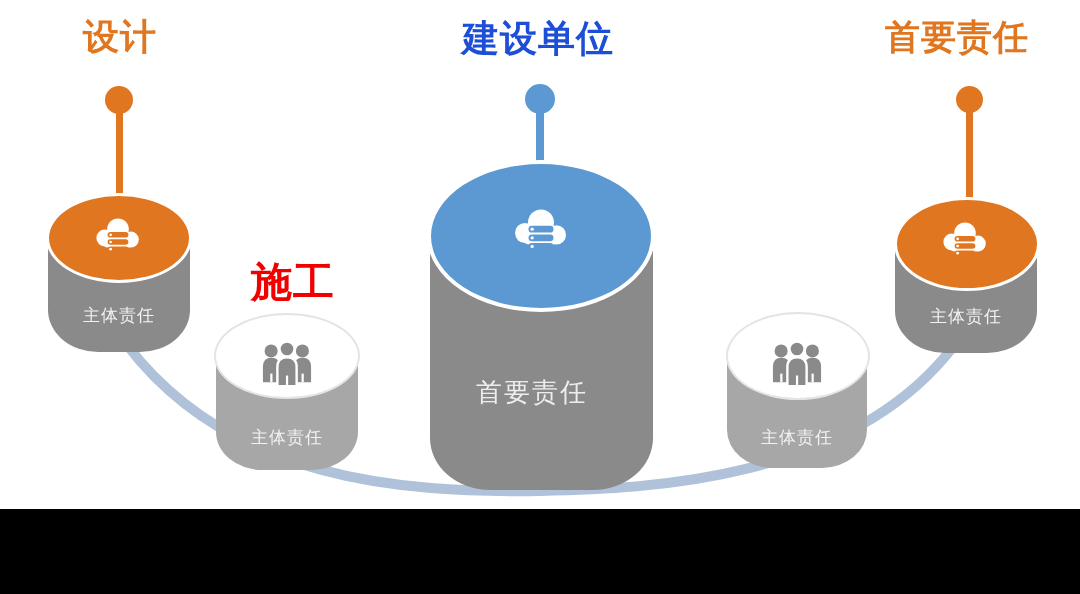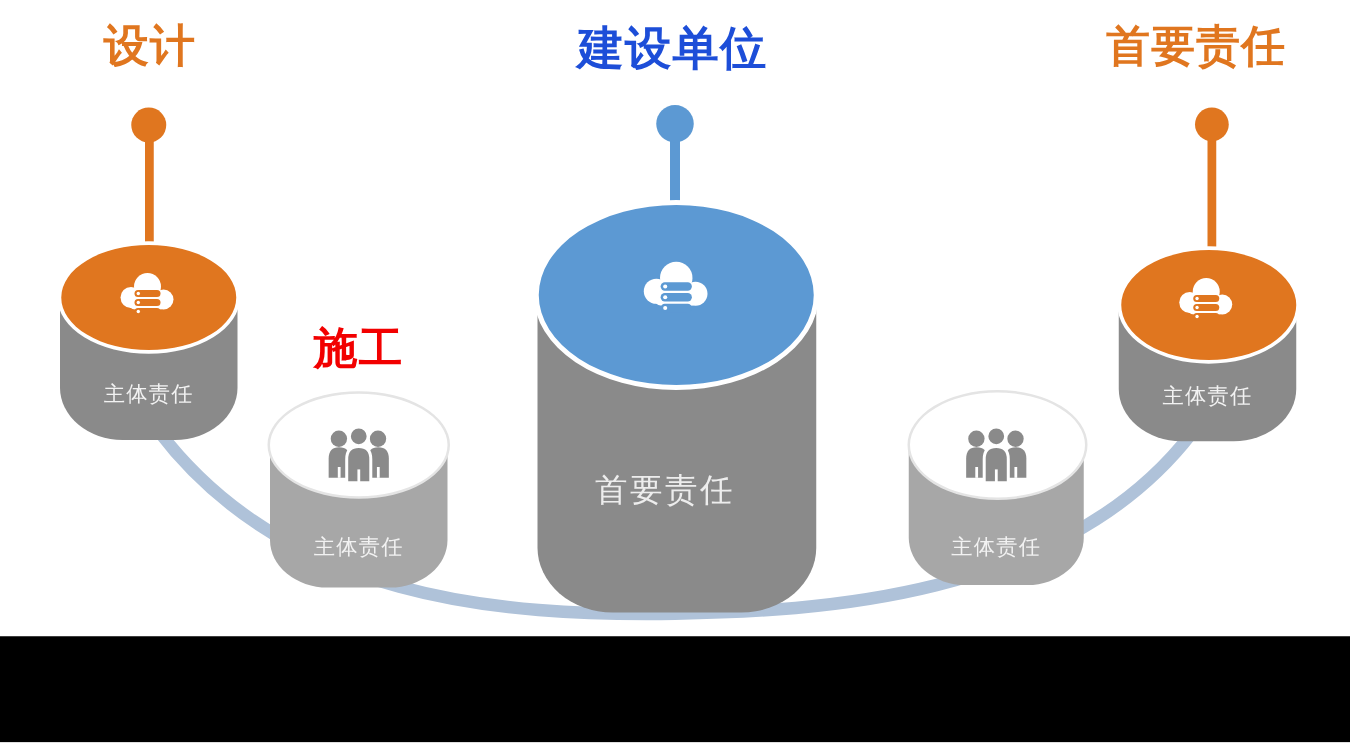--- a/index.html
+++ b/index.html
@@ -52,21 +52,21 @@
 
   
   .title {
     z-index: 5;
     font-weight: bold;
     white-space: nowrap;
     letter-spacing: 1px;
   }
   .title-orange { color: #e0761f; font-size: 36px; }
   .title-blue   { color: #1d4ed8; font-size: 37px; }
-  .title-red    { color: #f20000; font-size: 35px; }
+  .title-red    { color: #f20000; font-size: 41px; }
 
   
   #bottom-bar { left: 0; top: 509px; width: 1080px; height: 85px; background: #000000; z-index: 6; }
 </style>
 </head>
 <body>
 
 <div id="stage">
 
   <svg id="curve-layer" class="abs" width="1080" height="594" viewBox="0 0 1080 594">

